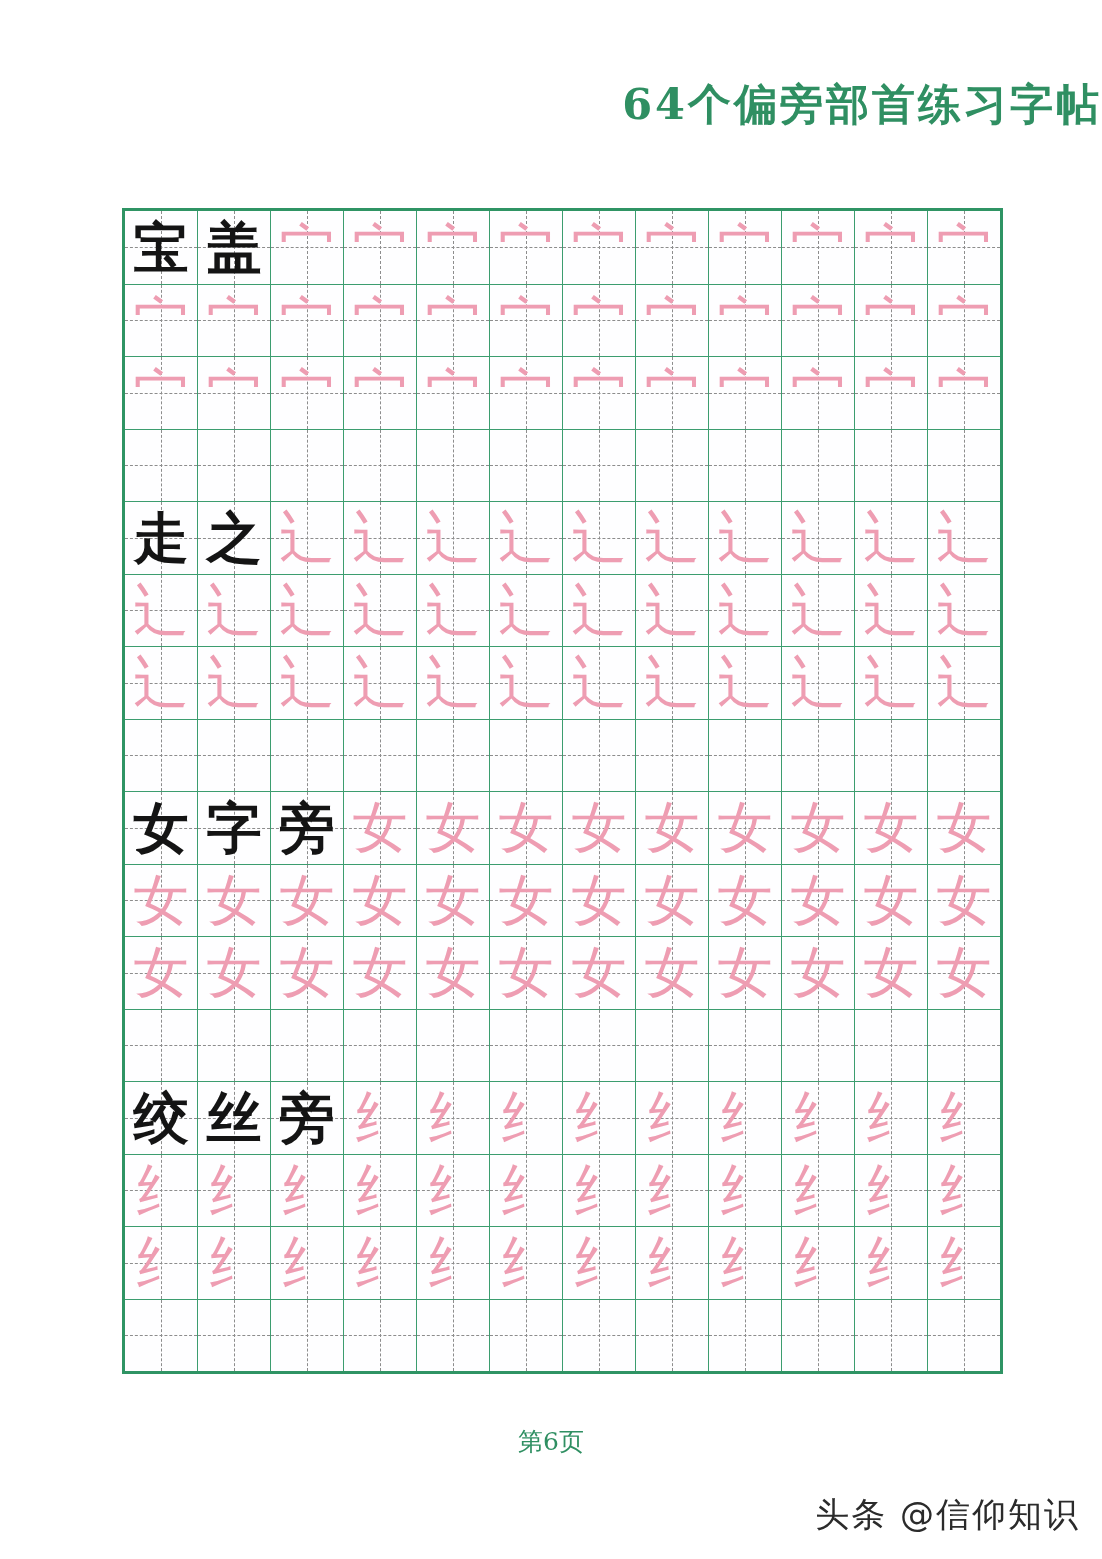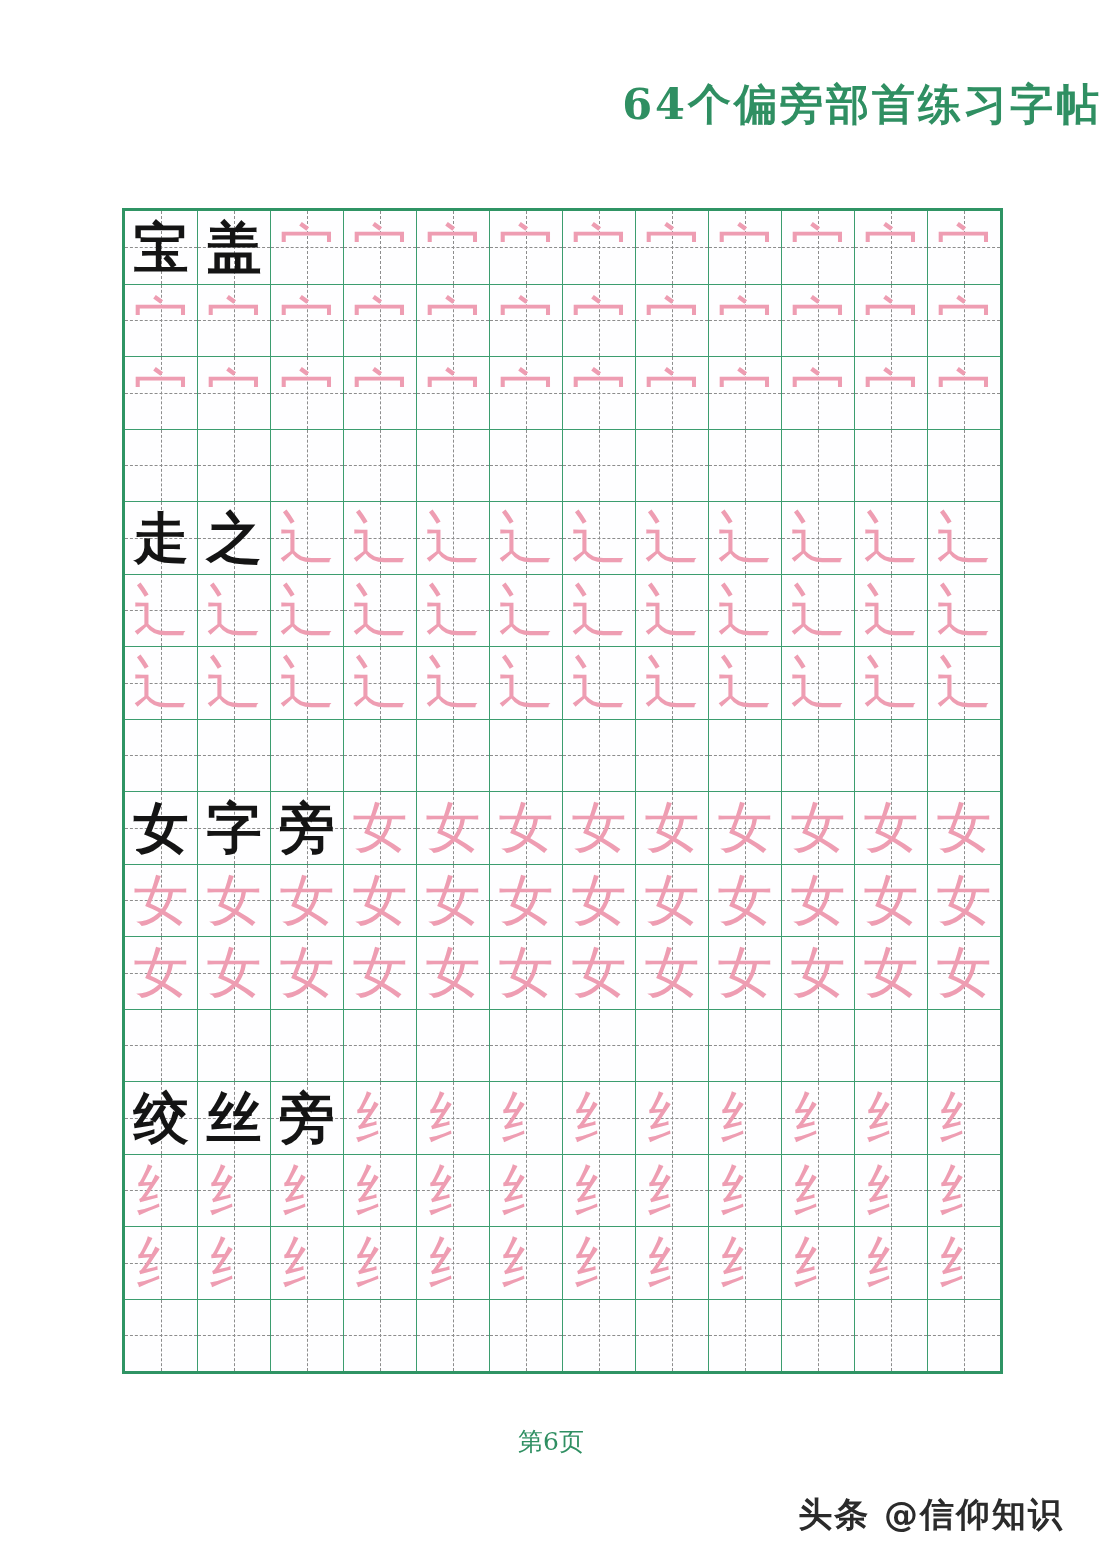--- a/index.html
+++ b/index.html
@@ -101,25 +101,25 @@
     width: 1102px;
     text-align: center;
     font-family: "DejaVu Serif", "Liberation Serif", serif;
     font-size: 25px;
     color: #2f8f62;
     white-space: nowrap;
   }
 
   .watermark {
     position: absolute;
-    right: 38px;
+    right: 22px;
     top: 1492px;
     font-family: "DejaVu Sans", "Liberation Sans", sans-serif;
     font-size: 34px;
-    font-weight: 700;
+    font-weight: 400;
     letter-spacing: 2px;
     color: #2b2b2b;
     text-shadow:
       -1.5px -1.5px 0 #ffffff,
        1.5px -1.5px 0 #ffffff,
       -1.5px  1.5px 0 #ffffff,
        1.5px  1.5px 0 #ffffff;
     white-space: nowrap;
   }
 </style>

